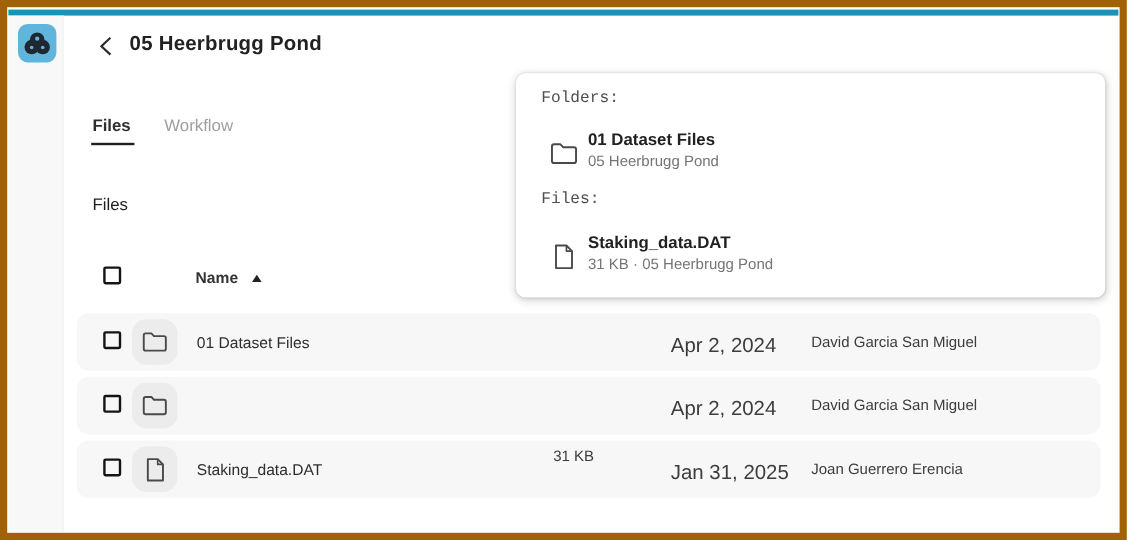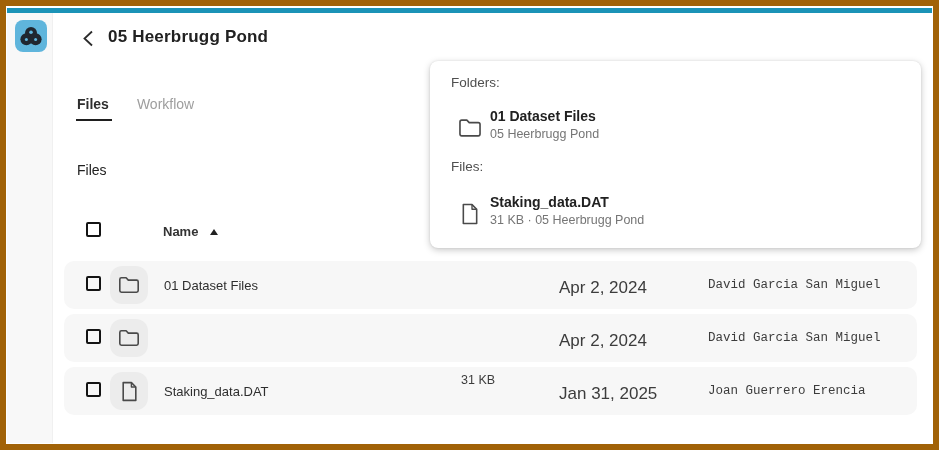--- a/index.html
+++ b/index.html
@@ -33,24 +33,24 @@
   .sort-asc{ width:0; height:0; border-left:4.5px solid transparent; border-right:4.5px solid transparent;
              border-bottom:6px solid #222; }
   .cb{ width:15px; height:15px; border:2px solid #141414; border-radius:2px; background:transparent; cursor:pointer; }
   .row{ position:absolute; left:58px; width:853px; height:48px; background:#f7f7f7; border-radius:10px; cursor:pointer; }
   .row .cb{ position:absolute; left:22px; top:15px; }
   .icon-chip{ position:absolute; left:46px; top:5px; width:38px; height:38px; border-radius:12px;
               background:#ececec; display:flex; align-items:center; justify-content:center; }
   .cell-name{ position:absolute; left:100px; top:17px; font-size:13px; color:#2e2e2e; }
   .cell-size{ position:absolute; left:397px; top:6px; font-size:12.5px; color:#3c3c3c; }
   .cell-date{ position:absolute; left:495px; top:17px; font-size:17px; color:#3c3c3c; }
-  .cell-owner{ position:absolute; left:644px; top:17px; font-size:12.5px; color:#3c3c3c;font-family:Liberation Mono, monospace; }
+  .cell-owner{ position:absolute; left:612px; top:17px; font-size:12.5px; color:#3c3c3c; }
   .dropdown{ position:absolute; left:424px; top:55px; width:491px; height:187px; background:#fff;
              border-radius:8px; box-shadow:0 2px 7px rgba(0,0,0,.22), 0 0 2px rgba(0,0,0,.1); z-index:10; }
-  .dd-label{ position:absolute; left:21px; font-size:13.5px; color:#4f4f4f; }
+  .dd-label{ position:absolute; left:21px; font-size:13.5px; color:#4f4f4f;font-family:Liberation Mono, monospace; }
   .dd-item{ position:absolute; left:0; width:100%; height:46px; cursor:pointer; }
   .dd-icon{ position:absolute; left:27px; top:50%; transform:translateY(-50%); width:26px; display:flex; justify-content:center; }
   .dd-title{ position:absolute; left:60px; top:3px; font-size:14px; font-weight:600; color:#212121; }
   .dd-sub{ position:absolute; left:60px; top:22px; font-size:12.5px; color:#757575; }
 </style>
 </head>
 <body>
 
 <div class="screen">
   <div class="accent-bar"></div>

